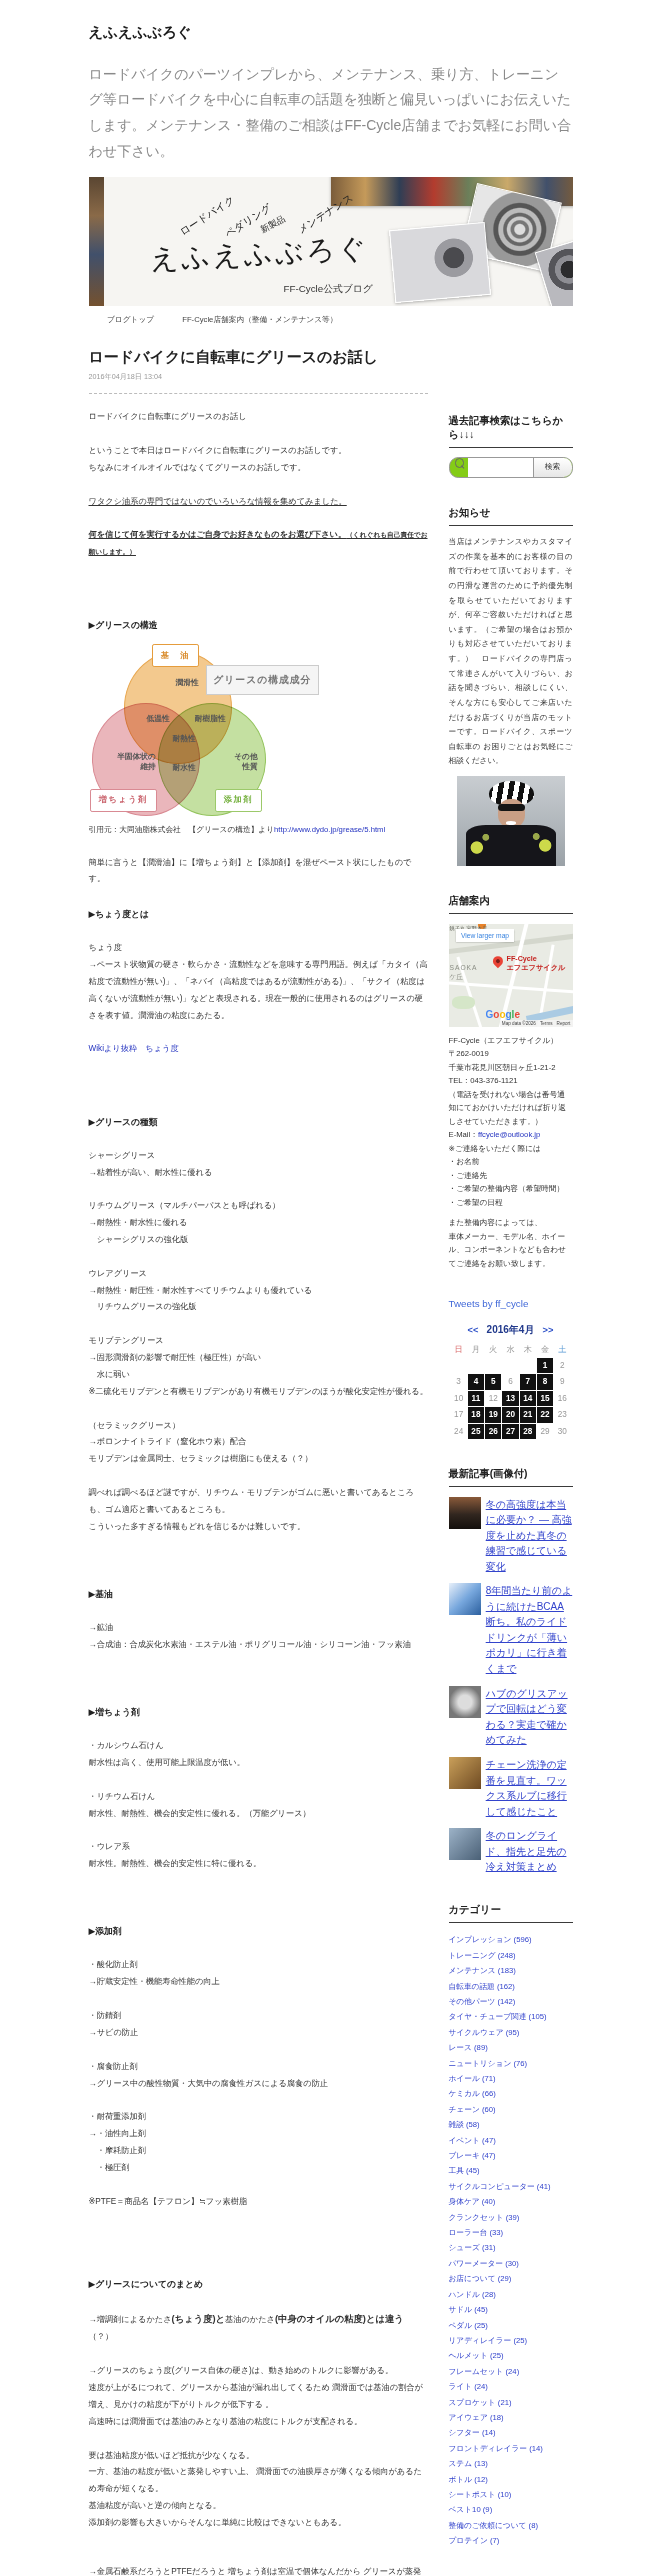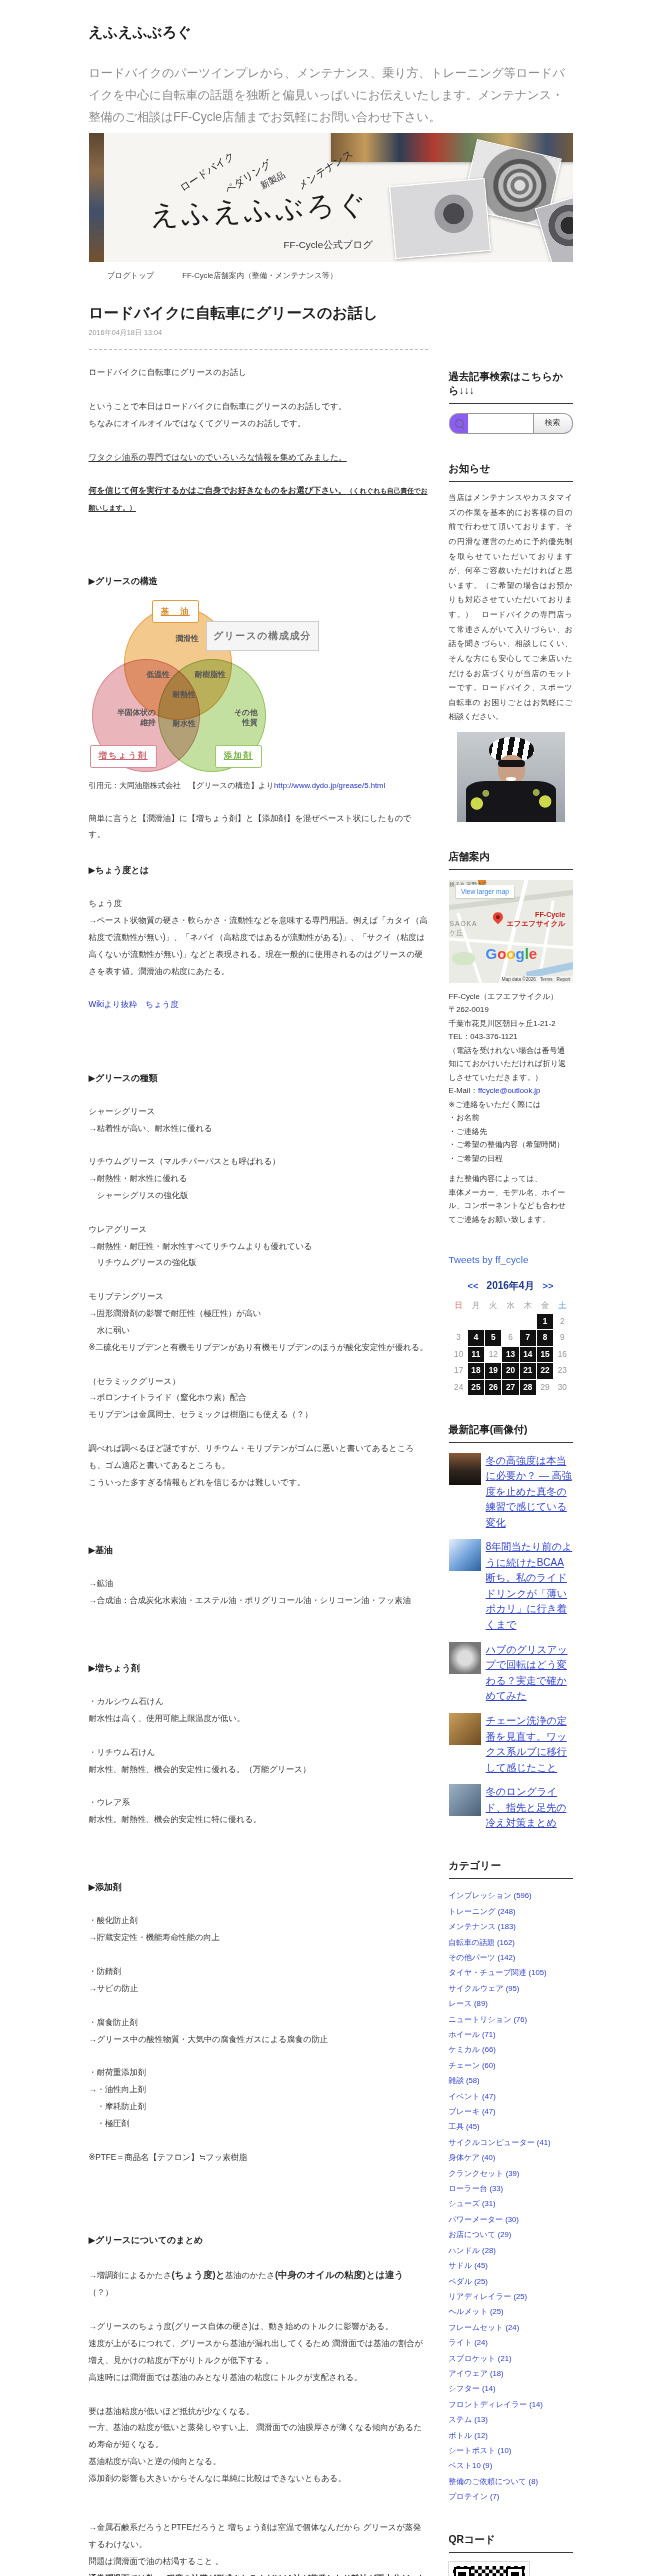--- a/index.html
+++ b/index.html
@@ -1,20 +1,20 @@
 <!DOCTYPE html>
 <html style="font-size:8.2px"><head>
 <meta charset="utf-8">
 <style>
   html,body{margin:0;padding:0;background:#fff;color:#333;
     font-family:"Liberation Sans","DejaVu Sans",sans-serif;}
   .page{width:484px;margin:0 auto;}
   
   .site-title{font-size:14.4px;font-weight:bold;color:#1a1a1a;padding-top:23px;margin:0 0 19.6px;}
-  .site-desc{font-size:12px;color:#8a8a8a;line-height:1.85;margin:0 0 5px;}
+  .site-desc{font-size:14px;color:#8a8a8a;line-height:1.85;margin:0 0 12px;}
   
   .banner{position:relative;height:129px;background:#f6f5f2;overflow:hidden;}
   .bw{position:absolute;font-family:"DejaVu Serif",serif;color:#222;white-space:nowrap;}
   .bw0{left:87px;top:32px;font-size:10.3px;transform:rotate(-33deg);}
   .bw1{left:133px;top:37px;font-size:10.3px;transform:rotate(-33deg);}
   .bw2{left:171px;top:42px;font-size:8.8px;transform:rotate(-28deg);}
   .bw3{left:205px;top:30px;font-size:10.3px;transform:rotate(-33deg);}
   .btitle{position:absolute;left:61px;top:58px;font-family:"DejaVu Serif",serif;
     font-size:28px;color:#1b1b1b;letter-spacing:2.6px;transform:rotate(-3deg);}
   .bsub{position:absolute;left:195px;top:106px;font-size:9.8px;color:#333;}
@@ -53,30 +53,30 @@
   
   .venn-wrap{position:relative;width:227px;height:164px;margin:3.1px 0 7.2px 3.1px;}
   .venn-title{position:absolute;right:0;top:14.4px;border:0.5px solid #ccc;background:#f5f5f5;
     color:#777;font-size:9.8px;font-weight:bold;padding:4.1px 6.2px;letter-spacing:1px;}
   .vc{position:absolute;width:106px;height:111px;border-radius:50%;mix-blend-mode:multiply;}
   .vc-o{left:32px;top:0;background:#f3c98e;border:1px solid #e8a74f;}
   .vc-p{left:0;top:52px;background:#eab6bb;border:1px solid #d98a93;}
   .vc-g{left:66px;top:52px;background:#c4e0a1;border:1px solid #94c45e;}
   .vl{position:absolute;color:#555;font-weight:bold;font-size:7.7px;text-align:right;line-height:1.35;}
   .vbox{position:absolute;background:#fff;font-weight:bold;font-size:8.2px;padding:2.1px 8.2px;
-    border-radius:2.1px;letter-spacing:1.5px;text-decoration:underline;}
+    border-radius:2.1px;letter-spacing:1.5px;}
   .vbox-o{left:60px;top:-6.2px;border:1px solid #e59c3c;color:#d98b2b;}
   .vbox-p{left:-2.1px;top:138px;border:1px solid #d98a93;color:#c9606a;}
   .vbox-g{left:123px;top:138px;border:1px solid #9cc96a;color:#79b344;}
   
   .sb-sec{margin-bottom:28px;}
   .sb-h{font-size:10.3px;font-weight:bold;color:#222;border-bottom:1.5px solid #3a3a3a;
     padding-bottom:5.2px;margin:0 0 9.3px;}
-  .search-box{display:flex;align-items:center;height:18.5px;border:0.5px solid #999;
-    border-radius:9.3px;overflow:hidden;background:#8b5cf6;}
+  .search-box{display:flex;height:18.5px;border:0.5px solid #999;
+    border-radius:9.3px;overflow:hidden;background:#84cc16;}
   .search-box input{border:none;outline:none;flex:1;min-width:0;font-size:7.2px;height:100%;}
   .search-icon{width:7.7px;height:7.7px;border:1px solid #666;border-radius:50%;
     position:relative;margin:0 4.1px 0 5.2px;flex:none;}
   .search-icon::after{content:"";position:absolute;width:1px;height:3.6px;background:#666;
     left:6.2px;top:6.2px;transform:rotate(-45deg);}
   .search-btn{width:39px;height:100%;border:none;border-left:0.5px solid #999;
     background:linear-gradient(#fff,#e6e6e6);font-size:7.7px;color:#333;cursor:pointer;}
   .notice-text{font-size:7.7px;line-height:1.9;color:#333;text-align:justify;}
   .avatar{width:108px;height:90px;margin:7.2px auto 0;position:relative;overflow:hidden;
     background:linear-gradient(#c9cdd1,#aeb4b9 60%,#9aa1a7);}
@@ -100,24 +100,24 @@
   .water{position:absolute;right:-10.3px;bottom:9.3px;width:57px;height:7.2px;background:#aacbe3;transform:rotate(-12deg);}
   .green{position:absolute;left:3.1px;bottom:17.5px;width:23px;height:13.4px;background:#d5e6c8;border-radius:40%;}
   .vlm{position:absolute;top:5.2px;left:7.2px;background:#fff;color:#3a84df;font-size:6.7px;
     padding:3.1px 5.2px;box-shadow:0 0.5px 1.5px rgba(0,0,0,.3);cursor:pointer;}
   .poi-dot{position:absolute;left:29px;top:-3.1px;width:8.2px;height:8.2px;background:#e8832a;border-radius:50%;}
   .poi-label{position:absolute;left:1px;top:1px;font-size:5.2px;color:#5f6258;}
   .pin{position:absolute;left:44px;top:32px;width:10.3px;height:10.3px;background:#ea4335;
     border-radius:50% 50% 50% 0;transform:rotate(-45deg);}
   .pin::after{content:"";position:absolute;left:3.1px;top:3.1px;width:4.1px;height:4.1px;background:#7a1f1a;border-radius:50%;}
   .marker-label{position:absolute;left:58px;top:30px;color:#c5221f;font-weight:bold;
-    font-size:7.2px;line-height:1.25;text-align:right;}
+    font-size:7.2px;line-height:1.25;}
   .area1{position:absolute;left:1px;top:40px;color:#8a8d84;font-size:6.7px;letter-spacing:1px;}
   .area2{position:absolute;left:1px;top:49px;color:#8a8d84;font-size:6.7px;}
-  .glogo{position:absolute;left:37px;bottom:21px;font-weight:bold;font-size:15px;
+  .glogo{position:absolute;left:37px;bottom:7px;font-weight:bold;font-size:10px;
     background:linear-gradient(90deg,#4285F4 0 22%,#EA4335 22% 40%,#FBBC05 40% 55%,#4285F4 55% 72%,#34A853 72% 86%,#EA4335 86%);
     -webkit-background-clip:text;background-clip:text;color:transparent;}
   .map-attr{position:absolute;right:0;bottom:0;font-size:4.6px;color:#444;
     background:rgba(245,245,245,.85);padding:1px 2.1px;display:flex;gap:4.1px;}
   .shop-line{line-height:1.75;color:#333;}
   .shop-line .r-l{color:#2433c0;}
   .shop-spacer{height:7.2px;}
   .tweets-link{font-size:9.8px;color:#4068d8;text-decoration:none;cursor:pointer;}
   .cal{width:120px;margin:13.4px auto 0;}
   .cal-head{display:flex;justify-content:center;align-items:baseline;gap:8.2px;margin-bottom:6.2px;}

